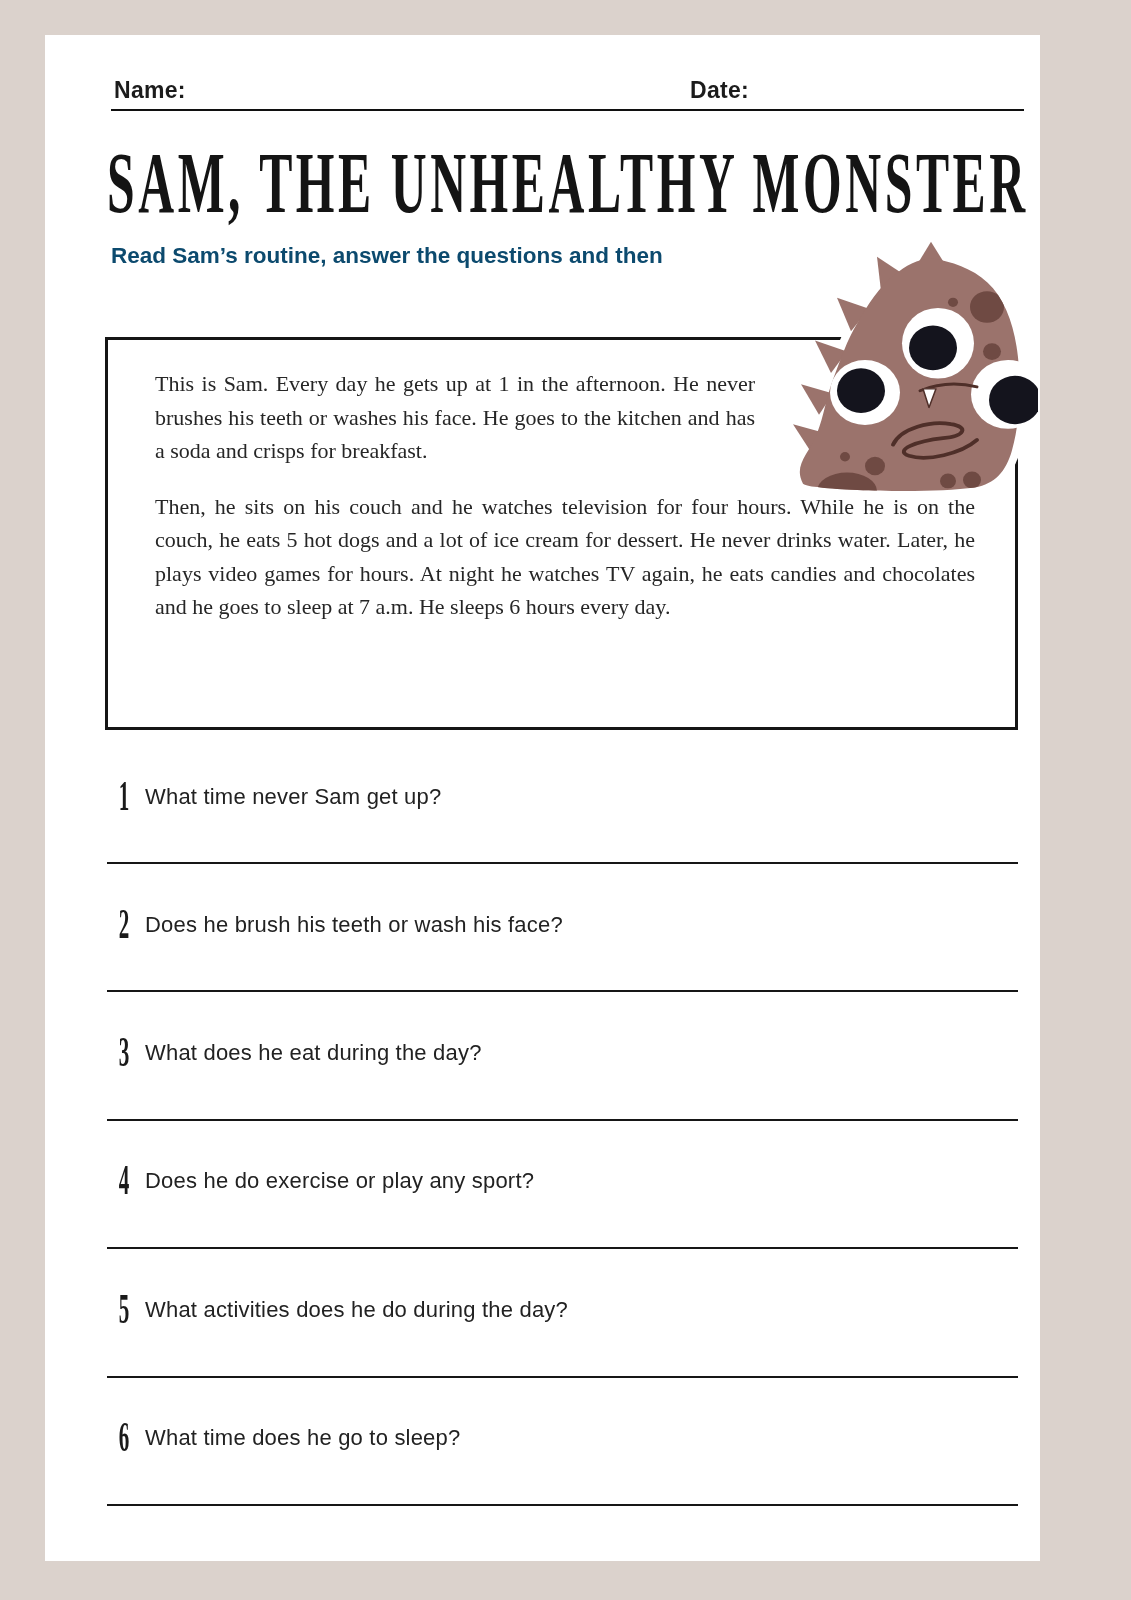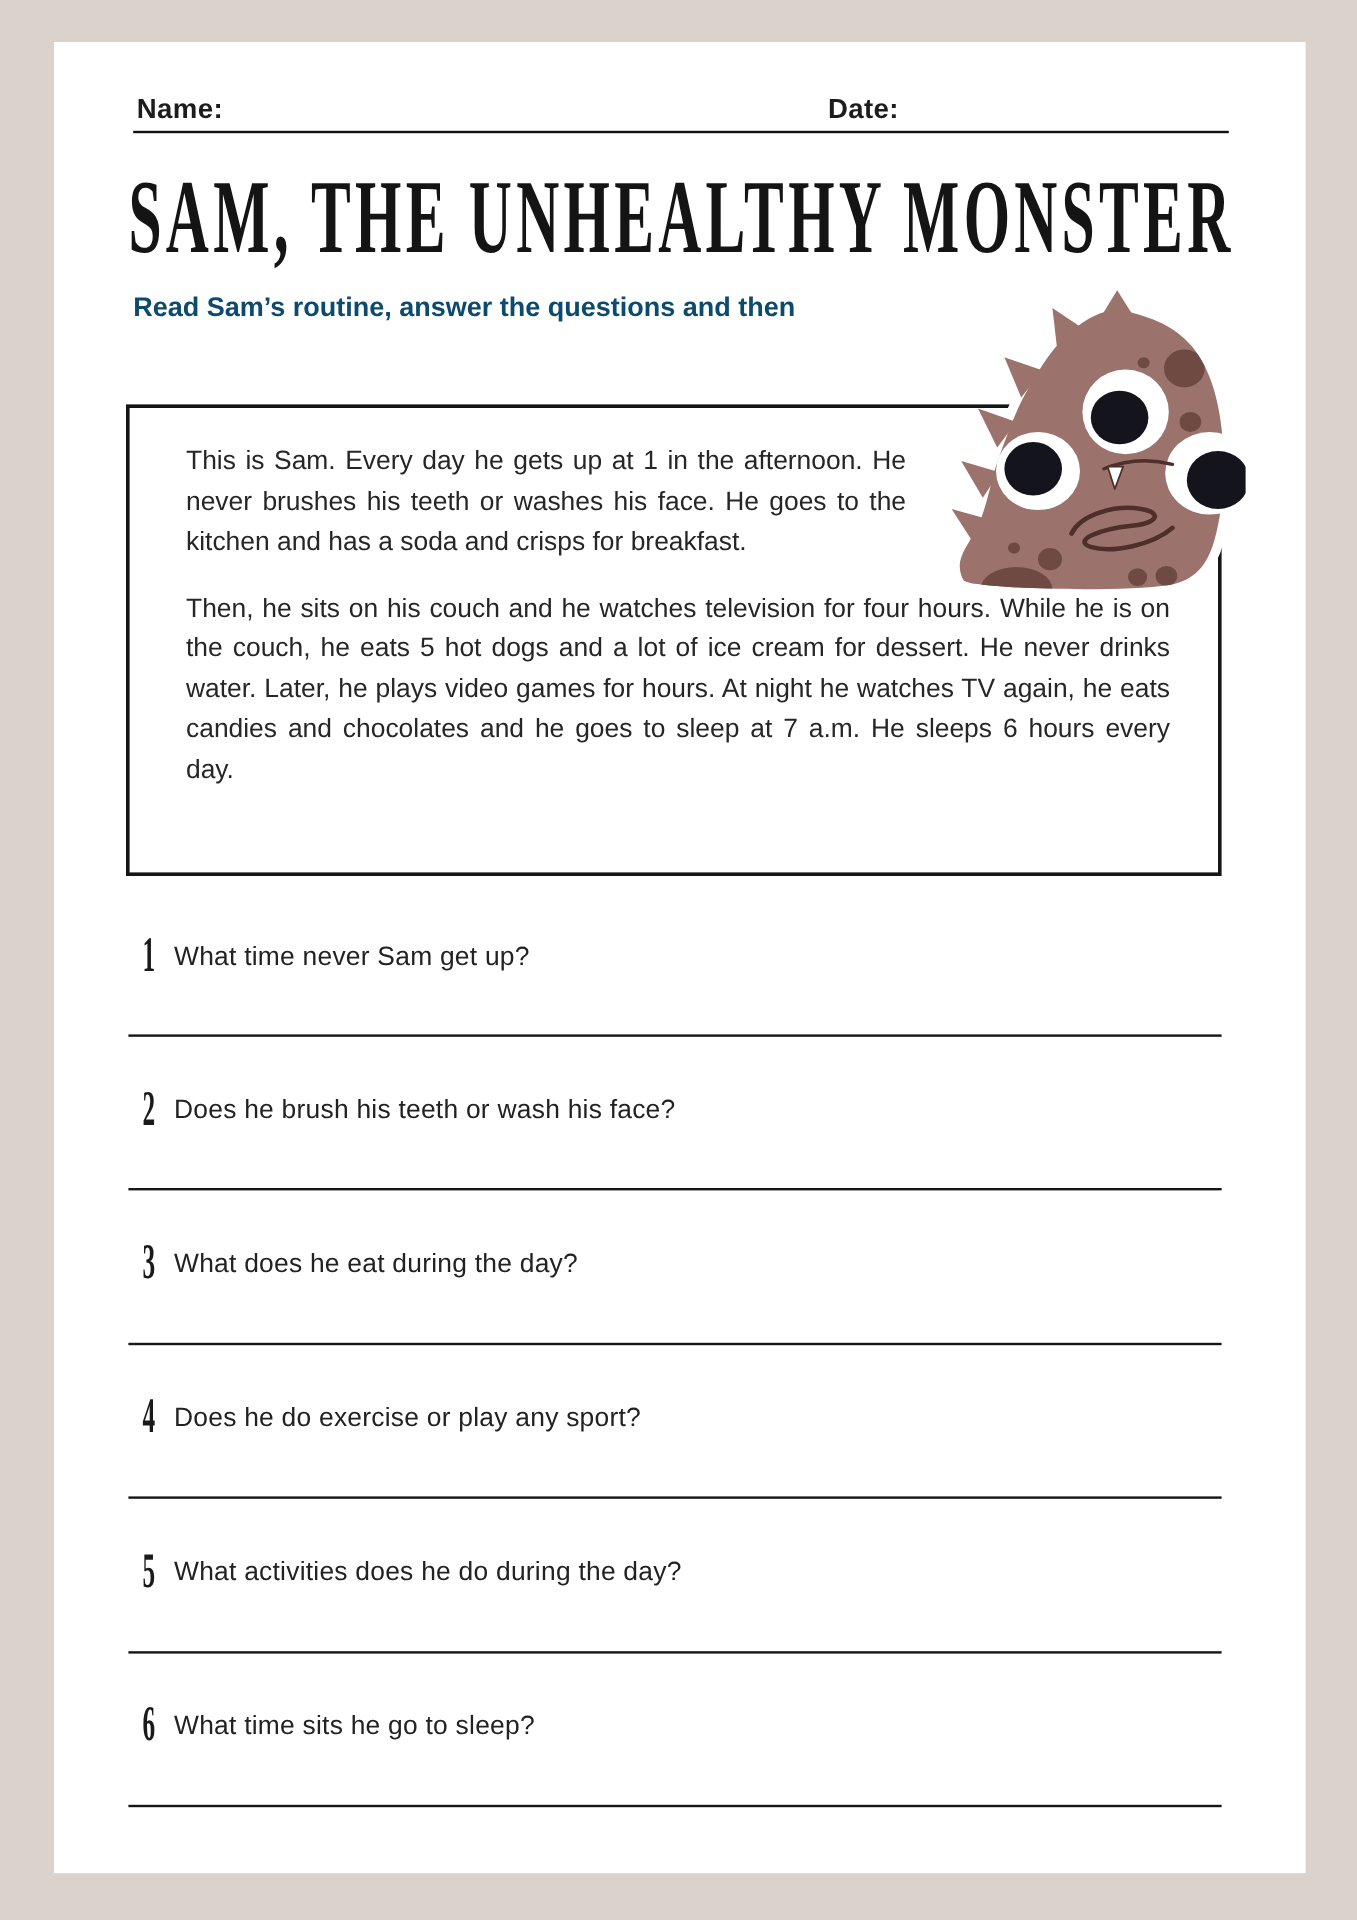--- a/index.html
+++ b/index.html
@@ -1,17 +1,17 @@
 <!DOCTYPE html>
 <html><head>
 <meta charset="utf-8">
 <style>
   html,body { margin:0; padding:0; background:#dbd2cc; }
   .canvas {
-    position:relative; width:1131px; height:1600px;
+    position:relative; width:1040px; height:1600px;
     background:#dbd2cc; overflow:hidden;
     font-family:"Liberation Sans", sans-serif; color:#1e1e1e;
   }
   .page {
     position:absolute; left:45px; top:35px; width:1043px; height:1526px;
     background:#ffffff;
   }
   .page * { box-sizing:border-box; }
 
   .fill-label {
@@ -35,20 +35,21 @@
   .instructions {
     position:absolute; left:66px; top:206px;
     font-size:22.5px; font-weight:700; line-height:29px; color:#0c4a6e;
   }
   .instructions span { display:block; }
 
   .passage-box {
     position:absolute; left:60px; top:302px; width:913px; height:393px;
     border:3px solid #151515; background:#ffffff;
     padding:27px 40px 0 47px;
+    font-family:Liberation Serif, serif;
   }
   .passage-box p {
     margin:0; font-size:22px; line-height:33.5px; color:#262626;
     text-align:justify;
   }
   .passage-box .p1 { width:600px; }
   .passage-box .p2 { margin-top:22px; }
 
   .monster {
     position:absolute; left:748px; top:205px; width:245px; height:253px;
@@ -167,18 +168,18 @@
     <div class="answer-line l4"></div>
 
     <div class="question q5">
       <span class="q-num">5</span>
       <span class="q-text">What activities does he do during the day?</span>
     </div>
     <div class="answer-line l5"></div>
 
     <div class="question q6">
       <span class="q-num">6</span>
-      <span class="q-text">What time sits he go to sleep?</span>
+      <span class="q-text">What time does he go to sleep?</span>
     </div>
     <div class="answer-line l6"></div>
 
   </div>
 </div>
 
 </body></html>

